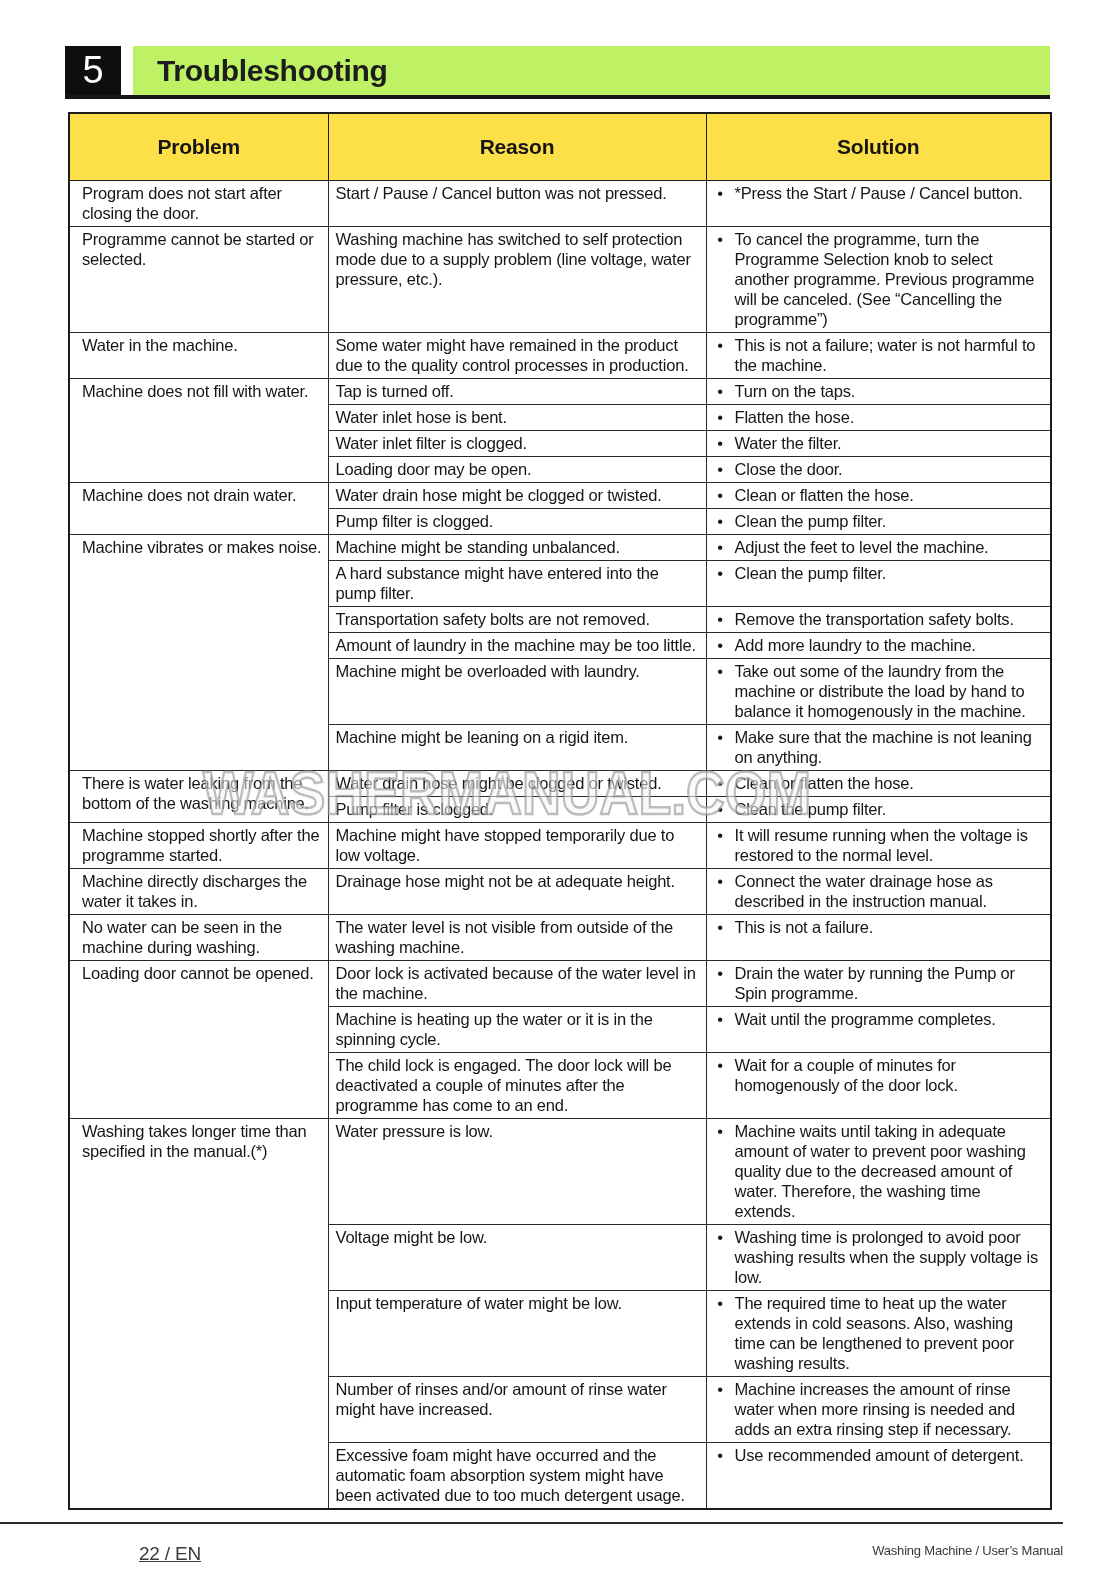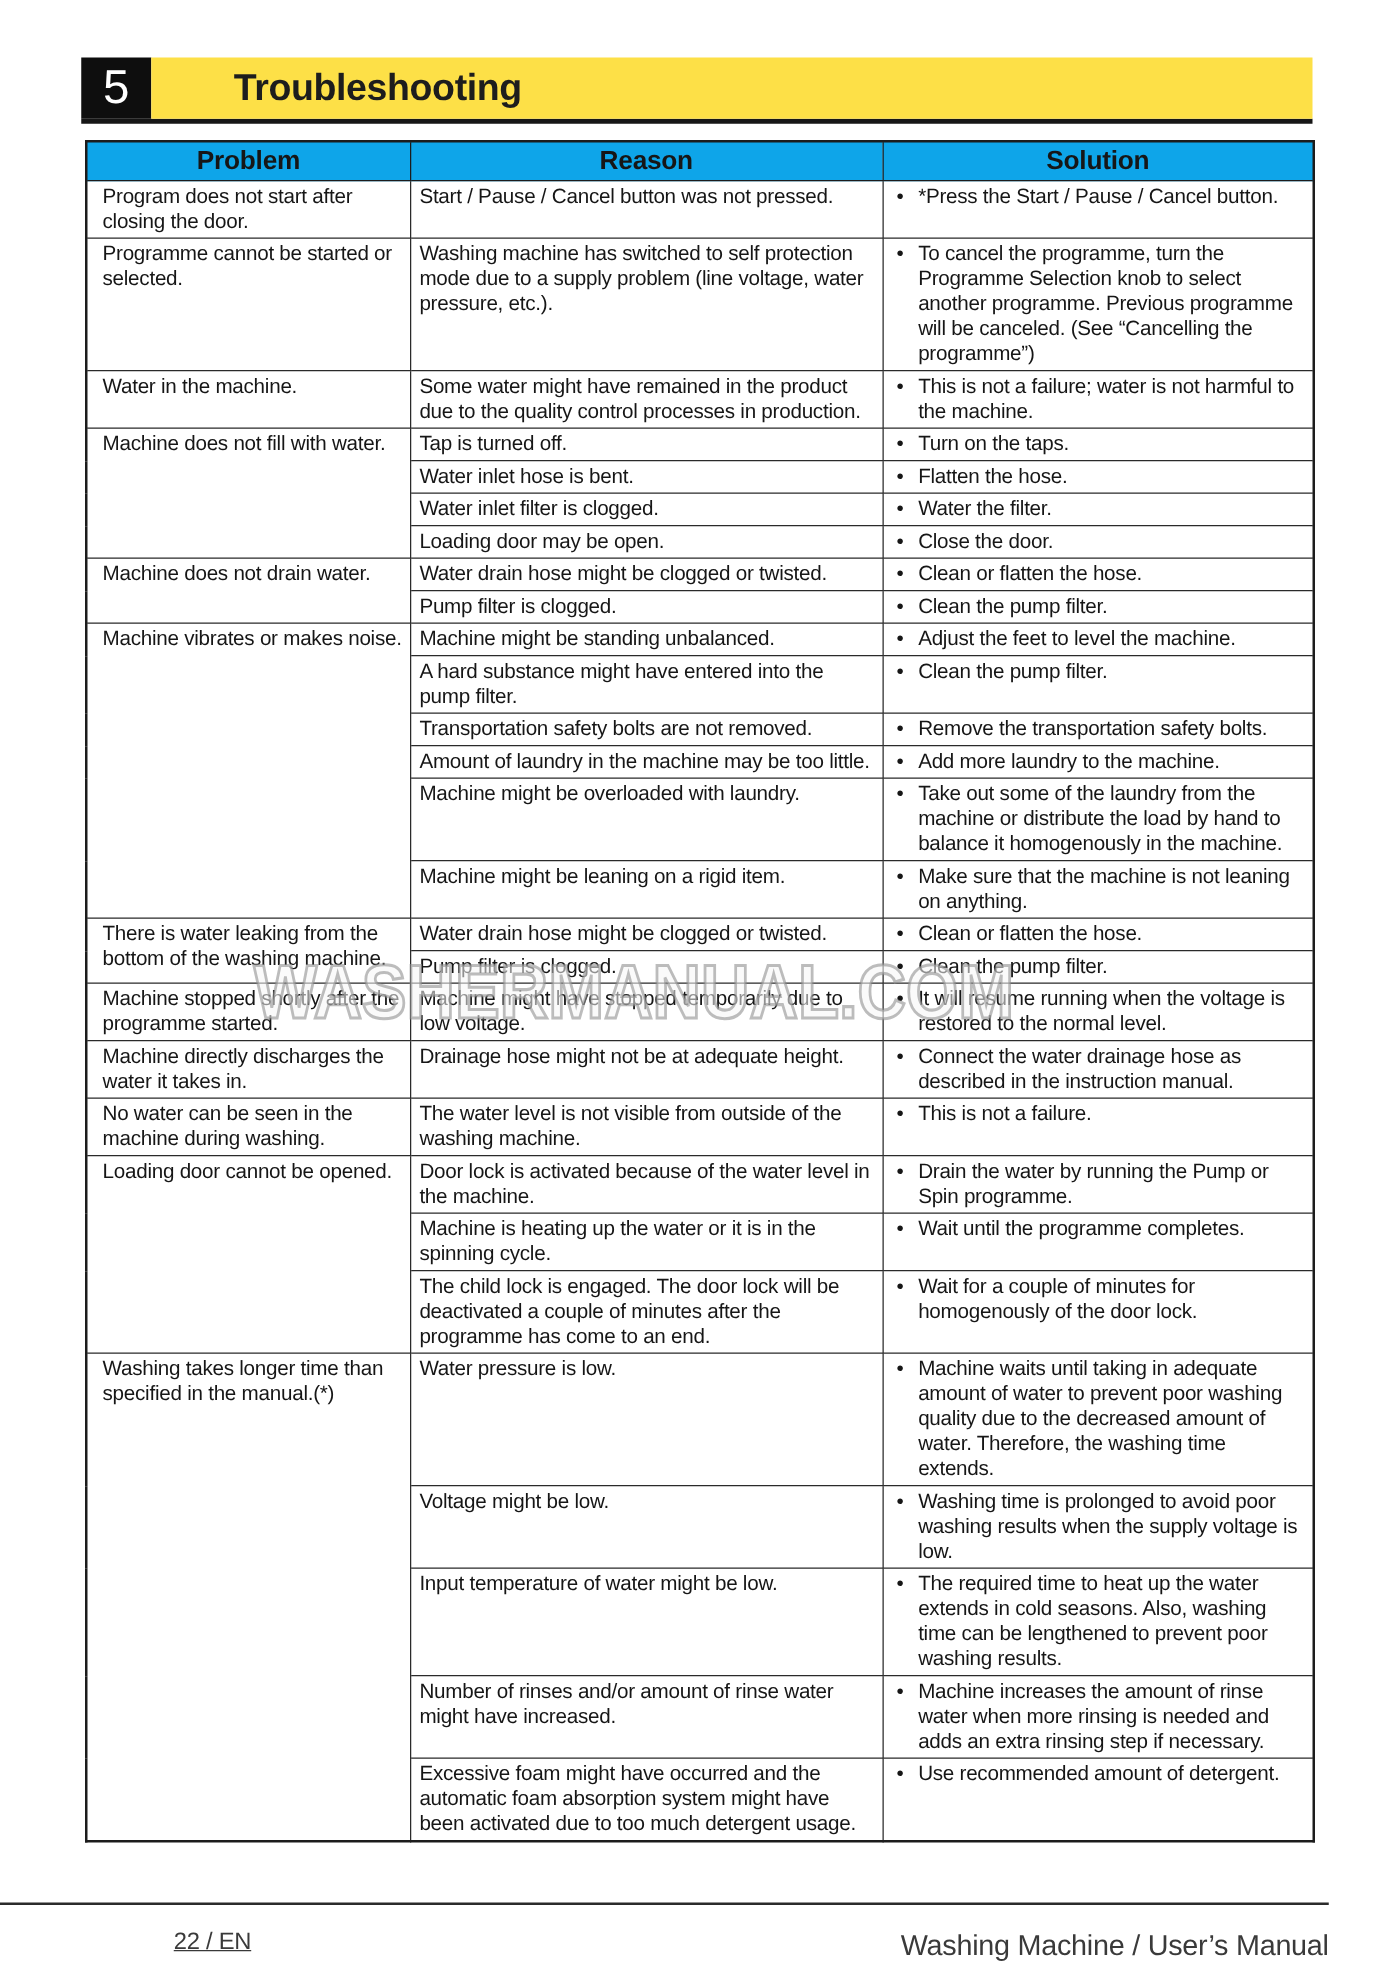--- a/index.html
+++ b/index.html
@@ -20,43 +20,42 @@
     display: flex; align-items: stretch;
     border-bottom: 4px solid #161616;
   }
   .section-number {
     width: 56px; height: 49px;
     background: #0e0e0e; color: #ffffff;
     font-size: 38px; font-weight: 400;
     display: flex; align-items: center; justify-content: center;
   }
   .section-title-bar {
-    flex: 1; background: #fde047;
+    flex: 1; background: #bef264;
     display: flex; align-items: center;
-    margin-left: 0;
-    padding-left: 42px;
+    margin-left: 12px;
   }
   .section-title {
     margin: 0 0 0 24px;
     font-size: 30px; font-weight: 700; color: #1d1d1d;
     letter-spacing: -0.3px;
   }
 
   
   .ts-table {
     position: absolute; left: 68px; top: 112px; width: 982px;
     border-collapse: collapse;
     border: 2px solid #1c1c1c;
     table-layout: fixed;
   }
   .ts-table th {
-    background: #0ea5e9;
+    background: #fde047;
     border: 1px solid #1c1c1c;
     font-size: 21px; font-weight: 700; color: #161616;
-    text-align: center; padding: 3px 4px;
+    text-align: center; padding: 21px 4px;
     letter-spacing: -0.2px;
   }
   .ts-table td {
     border: 1px solid #2a2a2a;
     font-size: 16.5px; line-height: 20px;
     letter-spacing: -0.2px;
     vertical-align: top;
     padding: 2px 6px 3px 6px;
     color: #161616;
   }
@@ -84,21 +83,21 @@
   .footer-rule {
     position: absolute; left: 0; top: 1522px;
     width: 1063px; height: 2px; background: #2b2b2b;
   }
   .footer-left {
     position: absolute; left: 139px; top: 1543px;
     font-size: 19px; color: #3a3a3a; letter-spacing: -0.2px; text-decoration: underline;
   }
   .footer-right {
     position: absolute; right: 55px; top: 1543px;
-    font-size: 23px; color: #3a3a3a; letter-spacing: -0.2px;
+    font-size: 13px; color: #3a3a3a; letter-spacing: -0.2px;
   }
 </style>
 </head>
 <body>
 
 <div class="page">
 
   <header class="section-header">
     <div class="section-number">5</div>
     <div class="section-title-bar">

